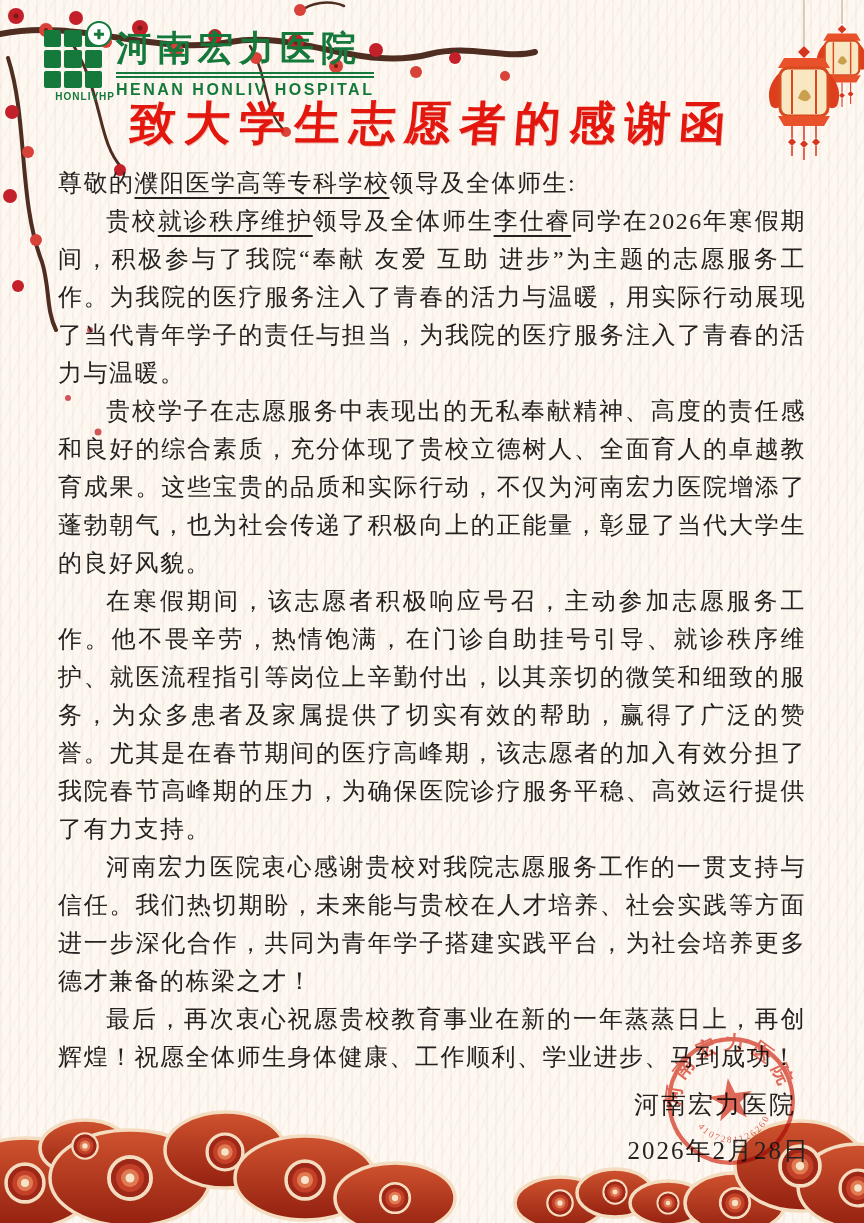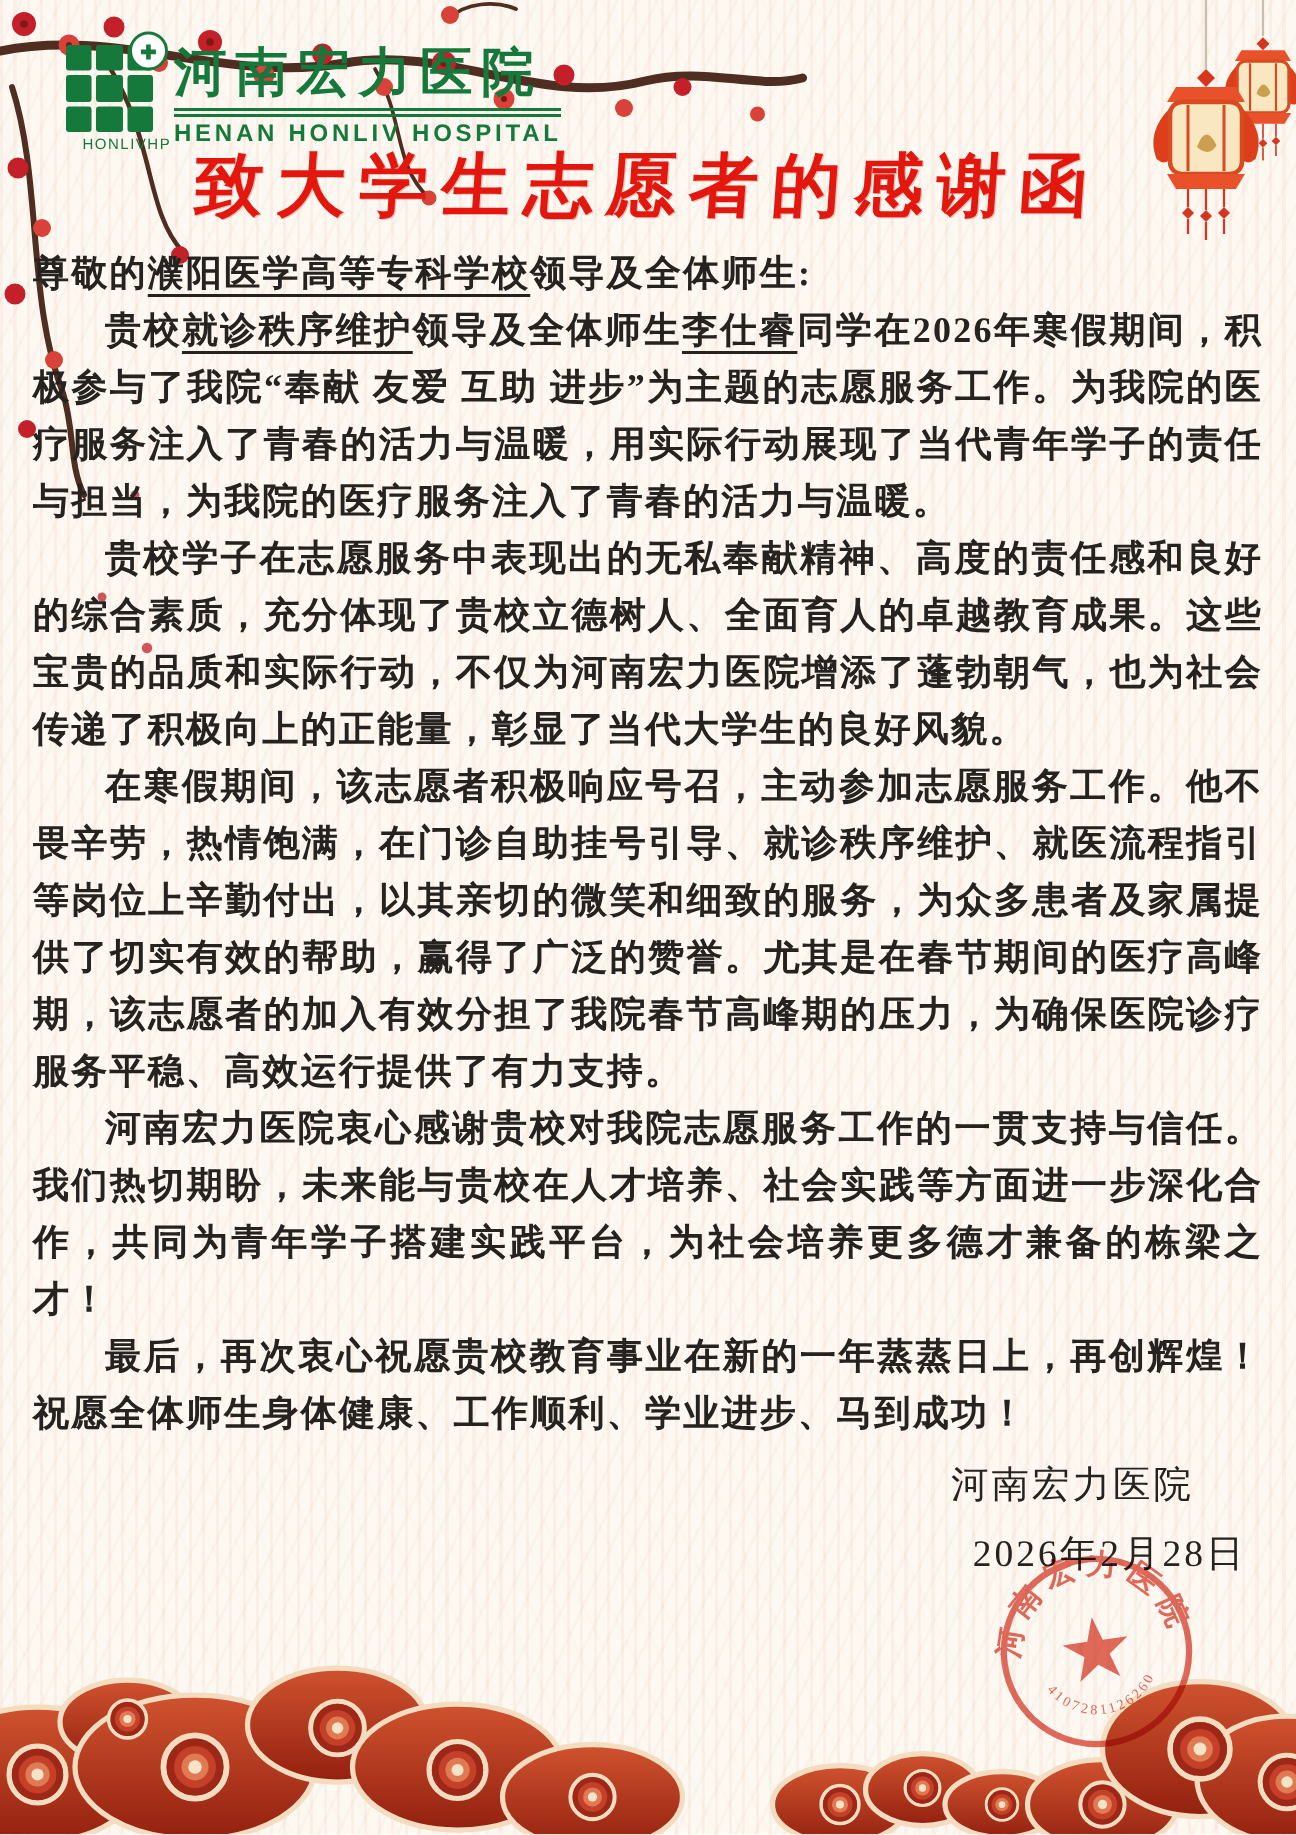--- a/index.html
+++ b/index.html
@@ -24,52 +24,52 @@
   
   .logo-row{position:absolute;top:30px;left:44px;display:flex;align-items:flex-start;z-index:3;}
   .logo-mark{position:relative;width:58px;height:58px;}
   .logo-grid{display:grid;grid-template-columns:repeat(3,1fr);grid-template-rows:repeat(3,1fr);gap:3px;width:58px;height:58px;}
   .logo-grid span{background:#15793b;border-radius:2px;}
   .cross-badge{
     position:absolute;top:-9px;right:-10px;width:22px;height:22px;border-radius:50%;
     background:#fff;border:2px solid #15793b;display:flex;align-items:center;justify-content:center;
     font-size:13px;color:#15793b;font-weight:bold;line-height:1;
   }
-  .logo-abbr{margin-top:3px;font-size:10px;font-weight:normal;color:#15793b;letter-spacing:1px;text-align:left;width:60px;font-family:"Liberation Sans",sans-serif;padding-left:11px;}
+  .logo-abbr{margin-top:3px;font-size:10px;font-weight:bold;color:#15793b;letter-spacing:1px;text-align:right;width:60px;font-family:"Liberation Sans",sans-serif;padding-left:11px;}
   .logo-text{margin-left:14px;}
   .logo-cn{font-size:35px;font-weight:bold;color:#15793b;letter-spacing:6px;line-height:1.1;white-space:nowrap;}
   .logo-rule{height:2px;background:#15793b;margin-top:3px;}
   .logo-rule.second{margin-top:2px;}
   .logo-en{margin-top:3px;font-size:16px;font-weight:bold;color:#15793b;letter-spacing:2.5px;font-family:"Liberation Sans",sans-serif;white-space:nowrap;text-align:center;}
 
   
   .content{position:relative;padding-top:94px;z-index:2;}
   .title{
     text-align:center;
     font-size:46px;font-weight:bold;color:#e3170d;
     letter-spacing:9px;line-height:1.3;
     transform:skewX(-4deg);
     text-shadow:1px 1px 0 rgba(180,20,10,.25);
     margin:0 0 10px 0;
   }
 
   
-  .letter-body{padding:0 22px;font-weight:bold;}
+  .letter-body{padding:0 58px;}
   .para{
     margin:0;font-size:24px;letter-spacing:1.5px;line-height:38px;
     text-align:justify;text-justify:inter-ideograph;
     text-indent:2em;
   }
   .para.no-indent{text-indent:0;}
   .u{text-decoration:underline;text-underline-offset:6px;text-decoration-thickness:1.5px;}
 
   
   .signature{display:flex;flex-direction:column;align-items:flex-end;margin-top:6px;padding-right:0;}
   .sig-org{font-size:25px;letter-spacing:2px;line-height:46px;padding-right:68px;}
-  .sig-date{font-size:25px;letter-spacing:2px;line-height:46px;padding-right:33px;text-align:right;}
+  .sig-date{font-size:25px;letter-spacing:2px;line-height:46px;padding-right:54px;text-align:right;}
 
   
   .seal-wrap{position:absolute;top:1033px;left:663px;width:136px;height:136px;transform:rotate(-8deg);z-index:4;opacity:.88;mix-blend-mode:multiply;}
 </style>
 </head>
 <body>
 
 <div class="page">
 
   <svg class="decor plum" width="540" height="470" viewBox="0 0 540 470">

